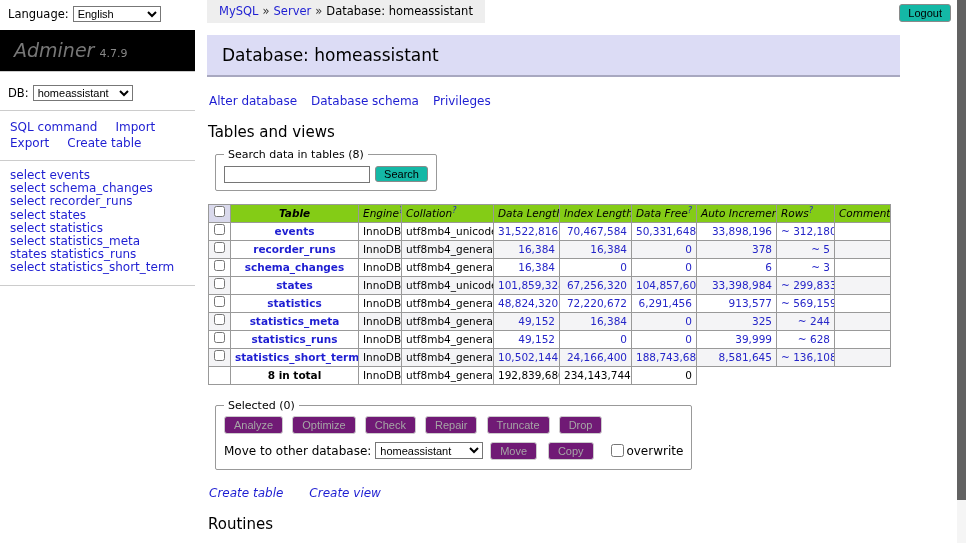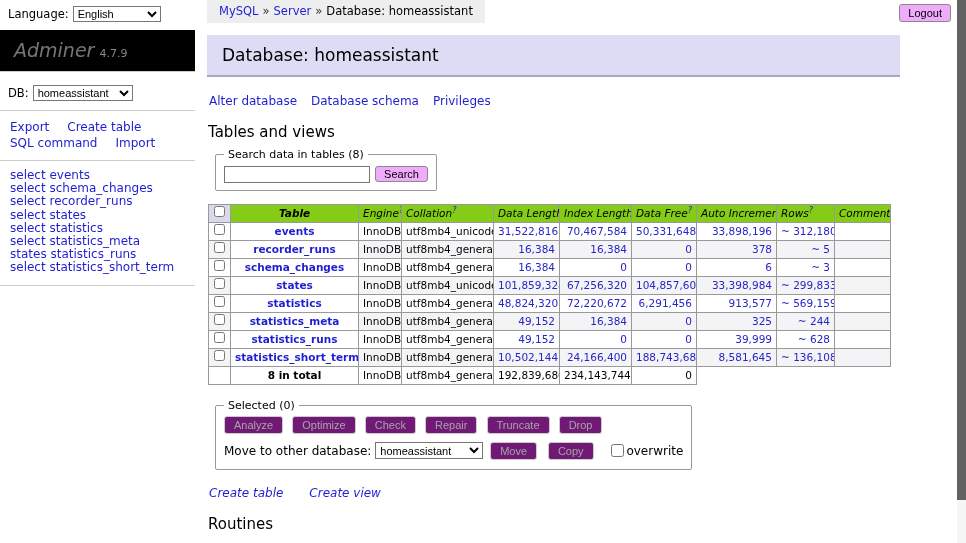--- a/index.html
+++ b/index.html
@@ -27,21 +27,21 @@
   .actions { padding:8px 10px 9px; font-size:12px; line-height:16px; }
   .actions a { margin-right:18px; }
   .table-links { padding:8px 10px 10px; font-size:12px; }
   .table-links a { display:block; line-height:13.2px; }
 
   
   #main { position:absolute; left:207px; top:0; width:693px; }
   .breadcrumb { display:inline-block; background:#eee; padding:4px 12px 5px; font-size:11.5px; }
   .breadcrumb .sep { color:#333; margin:0 4px; }
   .btn {
-    font-size:11px; background:#f0abfc; border:1px solid #8a8a8a; border-radius:3px;
+    font-size:11px; background:#14b8a6; border:1px solid #8a8a8a; border-radius:3px;
     padding:1px 8px; color:#000; cursor:pointer;
   }
   #logout { position:absolute; top:4px; right:15px; padding:2px 8px; }
 
   
   h2 {
     margin:12px 0 0; padding:10px 15px; font-size:17px; font-weight:400;
     background:#dcdcf5; border-bottom:2px solid #a8a8c0;
   }
   .dblinks { margin:17px 0 0 2px; font-size:12px; }
@@ -100,22 +100,22 @@
     <span>Language:</span><select><option>English</option></select>
   </div>
   <div class="h1band">
     <span class="app">Adminer</span><span class="ver">4.7.9</span>
   </div>
   <div class="db-row">
     <span>DB:</span><select><option>homeassistant</option></select>
   </div>
   <hr>
   <div class="actions">
+    <div><a>SQL command</a><a>Import</a></div>
     <div><a>Export</a><a>Create table</a></div>
-    <div><a>SQL command</a><a>Import</a></div>
   </div>
   <hr>
   <nav class="table-links">
     <a>select events</a>
     <a>select schema_changes</a>
     <a>select recorder_runs</a>
     <a>select states</a>
     <a>select statistics</a>
     <a>select statistics_meta</a>
     <a>states statistics_runs</a>

